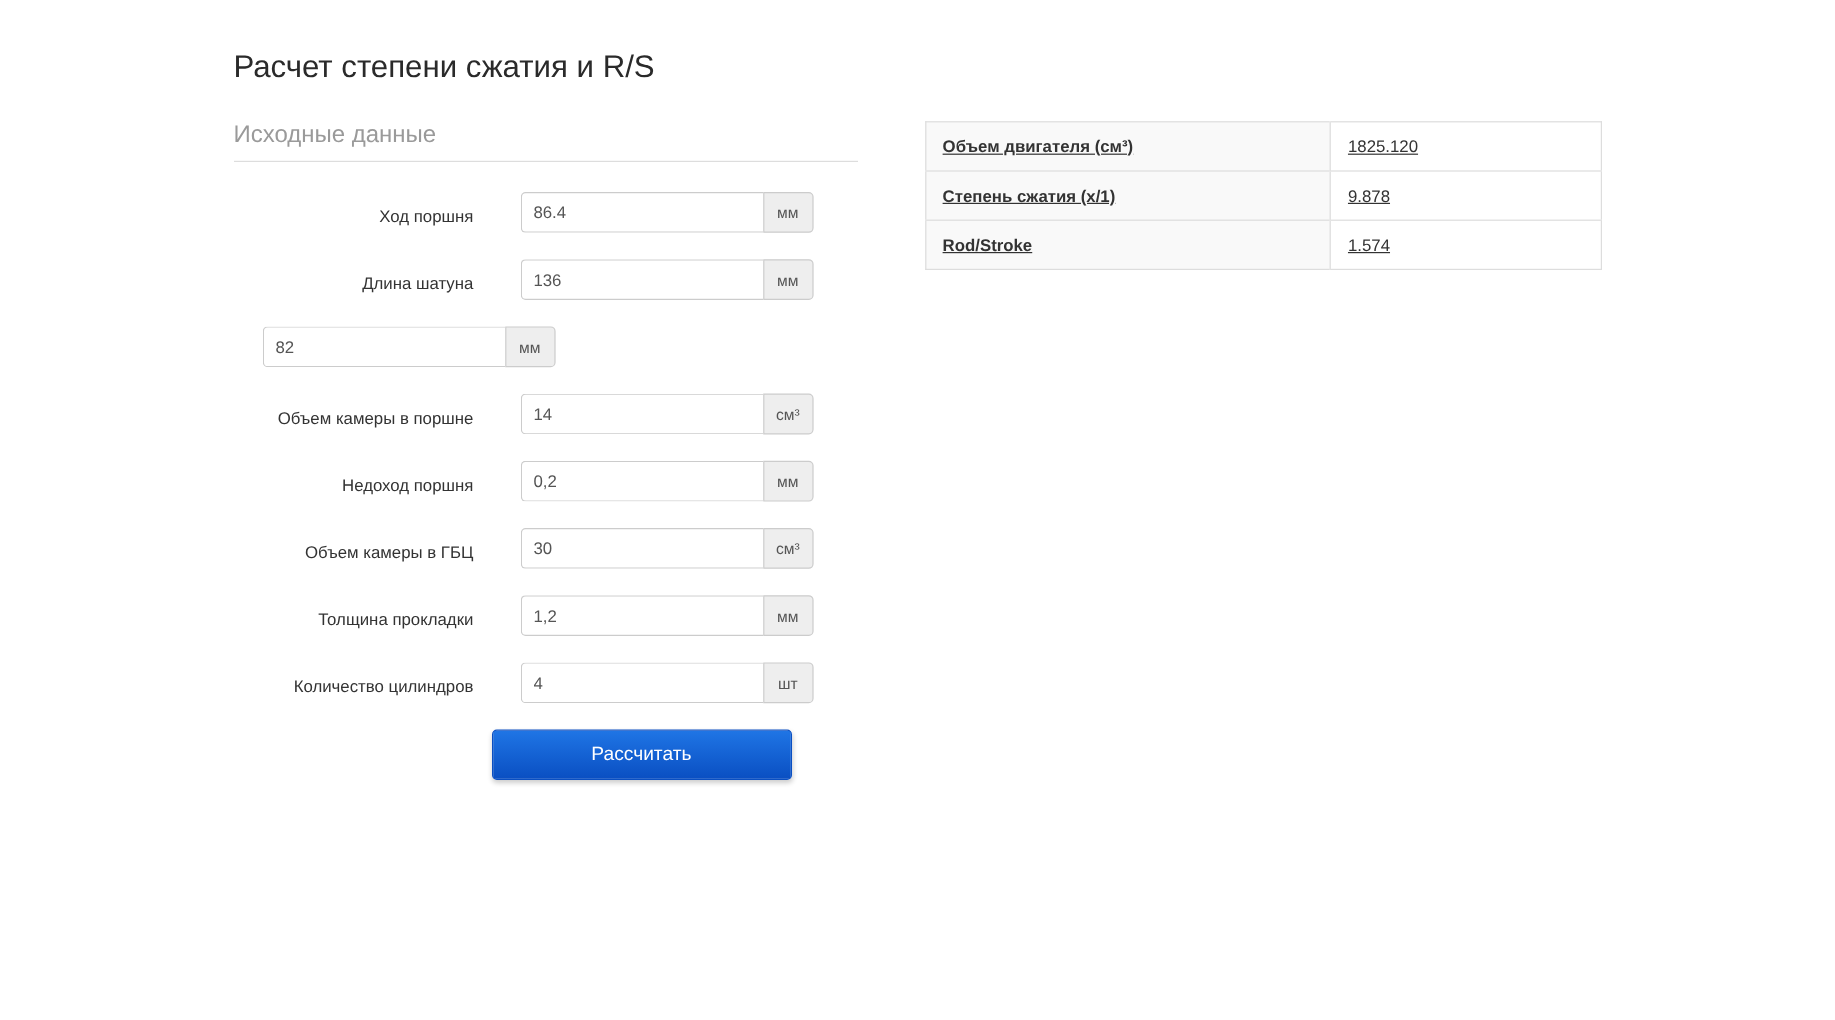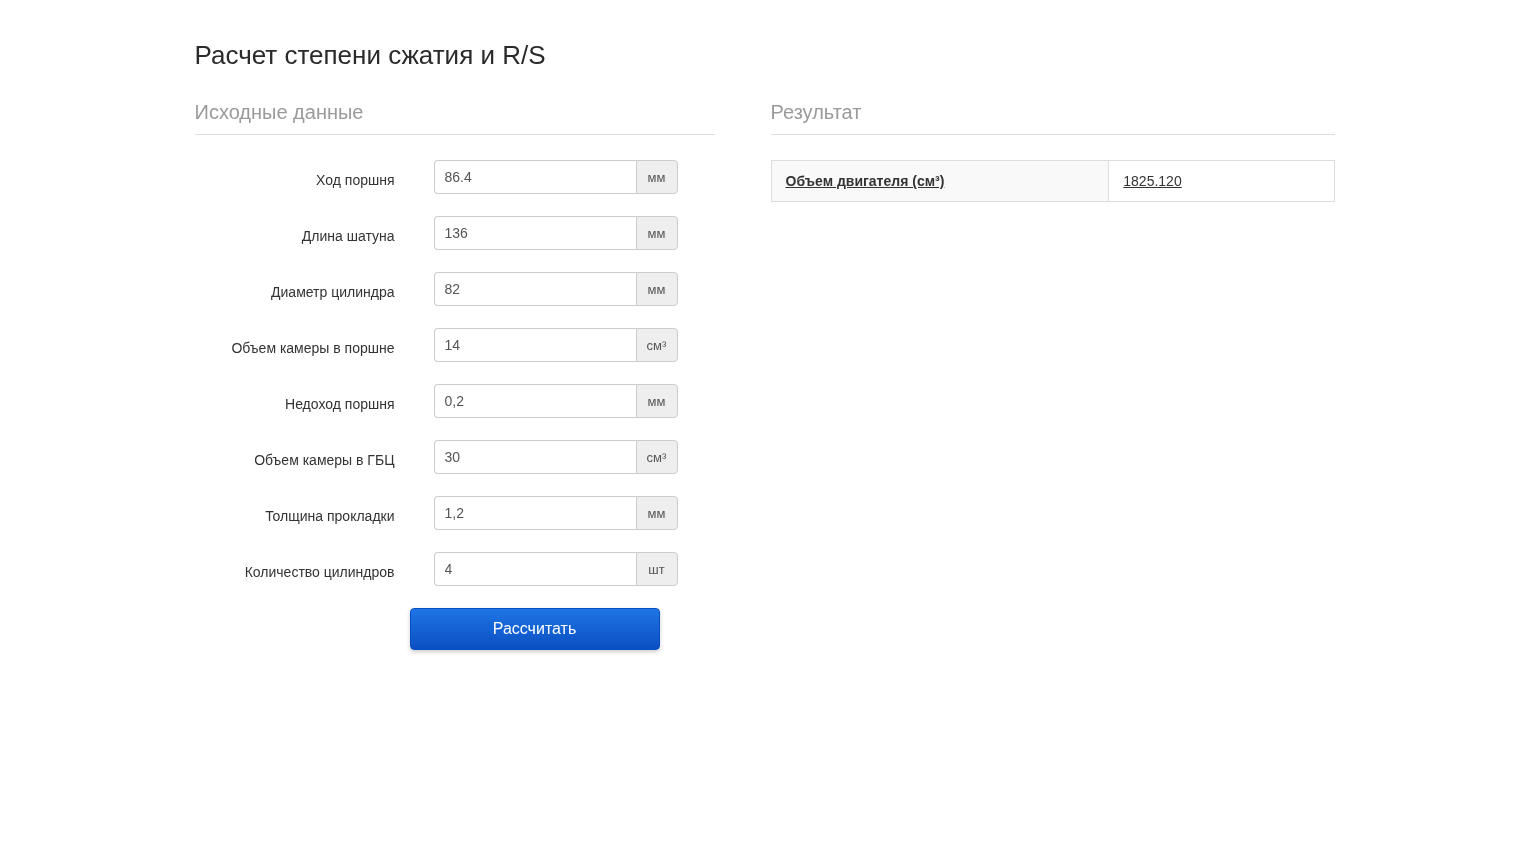--- a/index.html
+++ b/index.html
@@ -146,21 +146,20 @@
 
       <div class="form-row">
         <label class="form-label">Длина шатуна</label>
         <div class="input-group">
           <input type="text" class="form-input" value="136" style="">
           <span class="input-addon">мм</span>
         </div>
       </div>
 
       <div class="form-row">
-        <label class="form-label">Диаметр цилиндра</label>
         <div class="input-group">
           <input type="text" class="form-input" value="82" style="">
           <span class="input-addon">мм</span>
         </div>
       </div>
 
       <div class="form-row">
         <label class="form-label">Объем камеры в поршне</label>
         <div class="input-group">
           <input type="text" class="form-input" value="14" style="">
@@ -199,25 +198,32 @@
           <span class="input-addon">шт</span>
         </div>
       </div>
 
       <div class="form-actions">
         <button class="btn-primary">Рассчитать</button>
       </div>
     </div>
 
     <div class="col-right">
-      <h2>Результат</h2>
 
       <table class="result-table">
         <tbody>
             <tr>
           <td>Объем двигателя (см³)</td>
           <td>1825.120</td>
         </tr>
+        <tr>
+          <td>Степень сжатия (x/1)</td>
+          <td>9.878</td>
+        </tr>
+        <tr>
+          <td>Rod/Stroke</td>
+          <td>1.574</td>
+        </tr>
       </tbody>
         </table>
     </div>
   </div>
 </div>
 
 </body></html>

